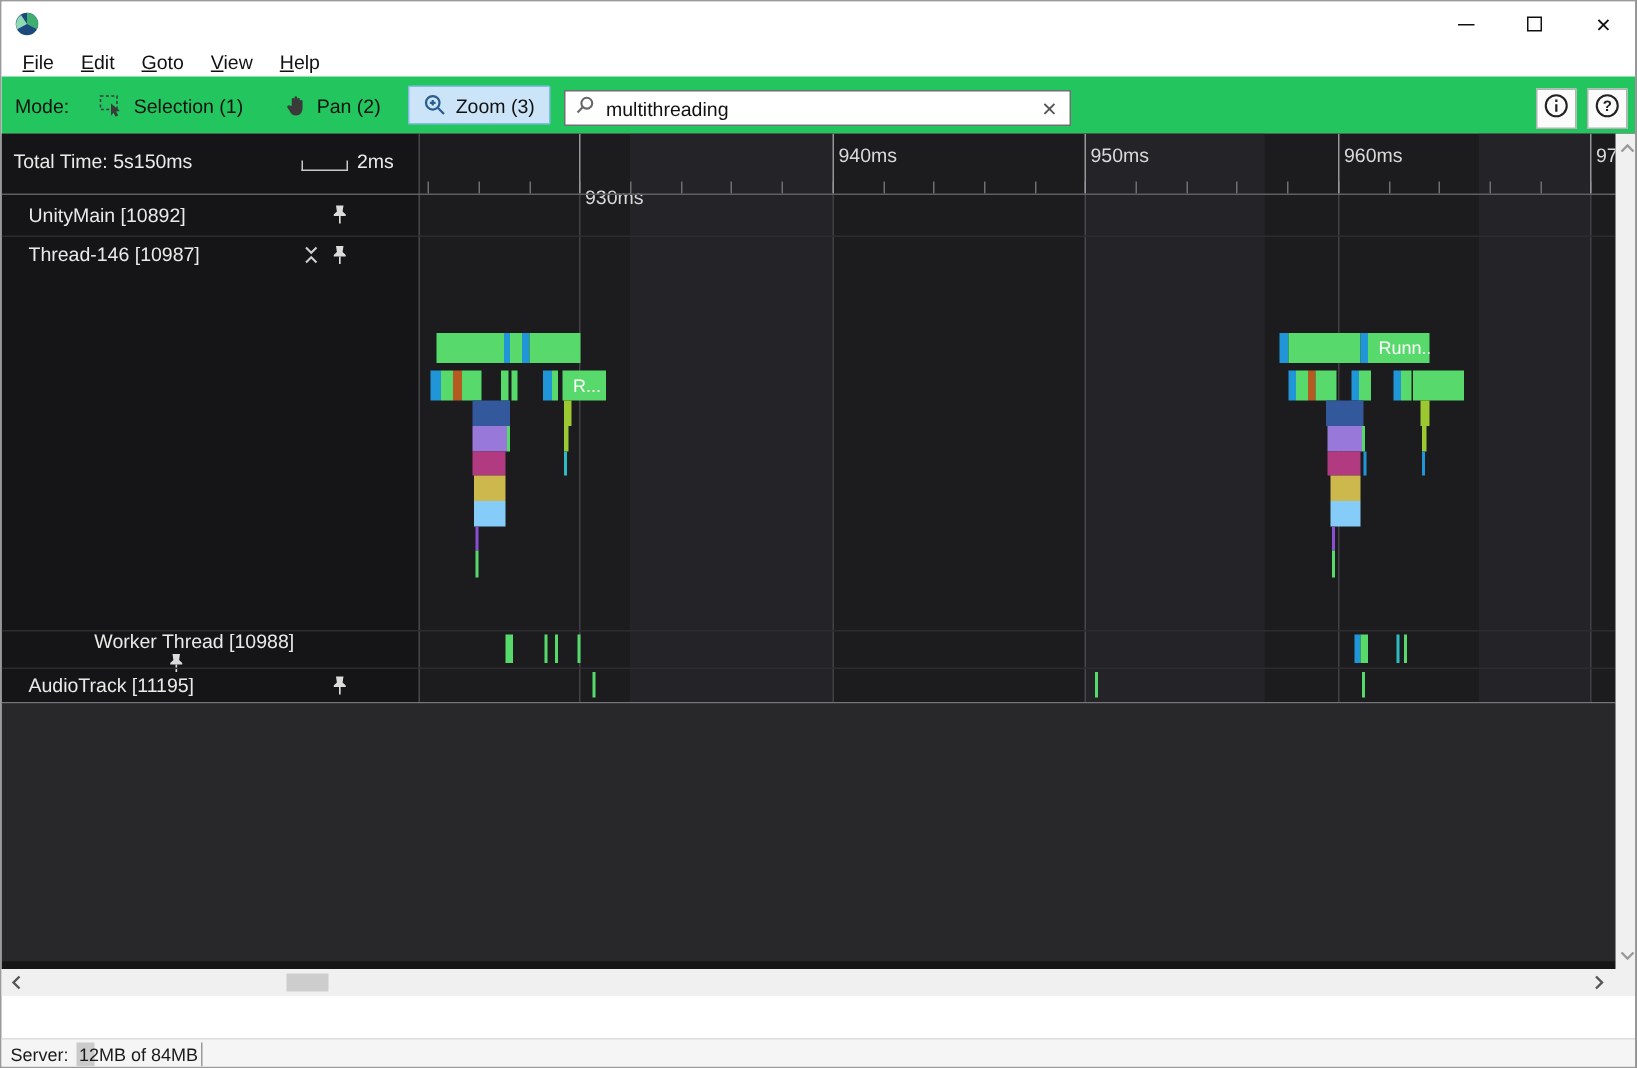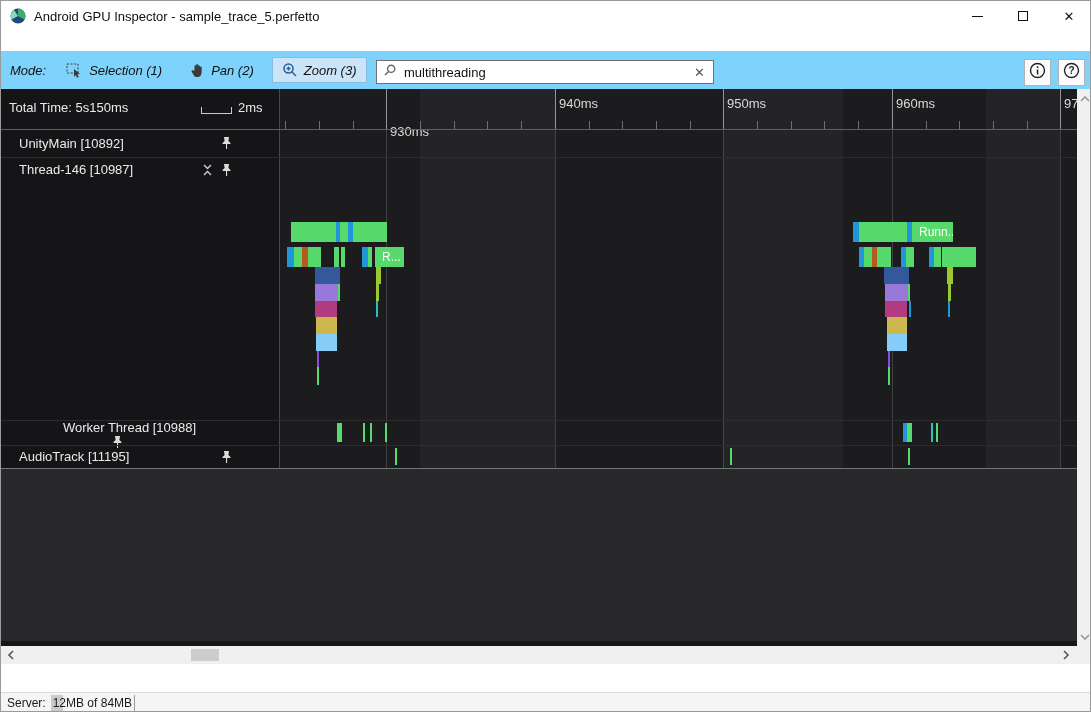--- a/index.html
+++ b/index.html
@@ -12,21 +12,21 @@
   #app-icon{margin-left:9px;width:16px;height:16px;display:flex;}
   #title-text{margin-left:8px;font-size:13px;color:#111;}
   #win-controls{position:absolute;right:0;top:0;height:30px;display:flex;}
   .winbtn{width:46px;height:30px;display:flex;align-items:center;justify-content:center;color:#111;font-size:13px;}
   .min-glyph{width:11px;height:1px;background:#111;}
   .max-glyph{width:10px;height:10px;border:1px solid #111;}
   
   #menubar{left:0;top:30px;width:1091px;height:20px;background:#fff;display:flex;align-items:center;padding-left:5px;}
   .mi{font-size:13px;color:#111;padding:2px 9px;}
   
-  #toolbar{left:0;top:50px;width:1091px;height:38px;background:#7dd3fc;display:flex;align-items:center;font-style:italic;}
+  #toolbar{left:0;top:50px;width:1091px;height:38px;background:#22c55e;display:flex;align-items:center;}
   #mode-label{font-size:13px;color:#111;margin-left:9px;}
   #mode-buttons{display:flex;align-items:center;gap:8px;margin-left:10px;}
   .mode-btn{display:flex;align-items:center;gap:6px;padding:4px 9px;font-size:13px;color:#111;border:1px solid transparent;border-radius:1px;}
   .mode-btn.active{background:#cce4f7;border-color:#84bce6;}
   .mode-btn .ic{display:flex;}
   #search-box{position:absolute;left:375px;top:59px;width:338px;height:24px;background:#fff;border:1px solid #707070;display:flex;align-items:center;padding:0 6px;}
   #search-input{border:none;outline:none;flex:1;font-size:13px;font-family:"Liberation Sans",sans-serif;color:#111;margin-left:5px;background:transparent;}
   #search-clear{color:#555;font-size:13px;padding:0 2px;}
   .sq-btn{position:absolute;top:58px;width:27px;height:27px;background:#fbfbfb;border:1px solid #b2b2b2;display:flex;align-items:center;justify-content:center;}
   
@@ -75,34 +75,40 @@
 <div class="window">
 
   <div class="abs" id="titlebar">
     <span id="app-icon">
         <svg width="16" height="16" viewBox="0 0 16 16">
           <circle cx="8" cy="8" r="7.5" fill="#1c4a7c"></circle>
           <path d="M8 .5a7.5 7.5 0 0 1 6.5 11L8 8z" fill="#3fae6e"></path>
           <path d="M1.5 11.5A7.5 7.5 0 0 1 4 2l4 6z" fill="#8fd9b4"></path>
         </svg>
       </span>
-    <span id="title-text">Android GPU Inspector - sample_trace_5.perfetto</span>
     <div id="win-controls">
       <span class="winbtn">
           <span class="min-glyph"></span>
         </span>
       <span class="winbtn">
           <span class="max-glyph"></span>
         </span>
       <span class="winbtn">
           <span>✕</span>
         </span>
     </div>
   </div>
 
+  <div class="abs" id="menubar">
+      <span class="mi"><u>F</u>ile</span>
+      <span class="mi"><u>E</u>dit</span>
+      <span class="mi"><u>G</u>oto</span>
+      <span class="mi"><u>V</u>iew</span>
+      <span class="mi"><u>H</u>elp</span>
+    </div>
 
   <div class="abs" id="toolbar">
     <span id="mode-label">Mode:</span>
     <div id="mode-buttons">
         <div class="mode-btn">
           <span class="ic">
             <svg width="17" height="16" viewBox="0 0 17 16">
               <rect x="1" y="2" width="11" height="9" fill="none" stroke="#3a3a3a" stroke-dasharray="2 1.6"></rect>
               <path d="M8 7l6 5-2.6.3 1.4 2.6-1.7.9-1.4-2.7-1.7 2z" fill="#3a3a3a"></path>
             </svg>

